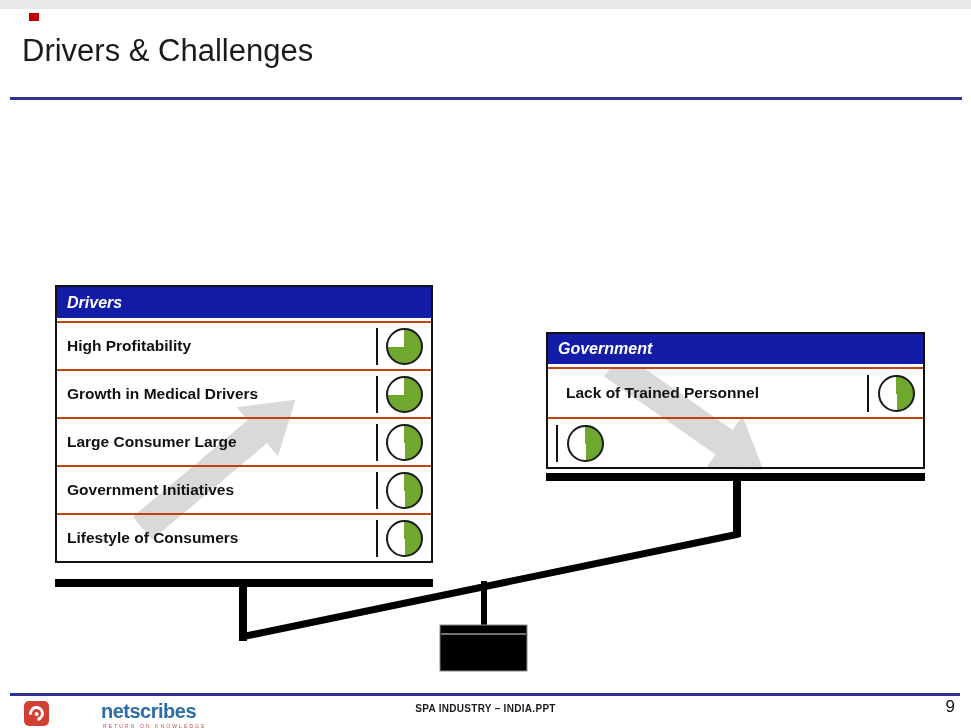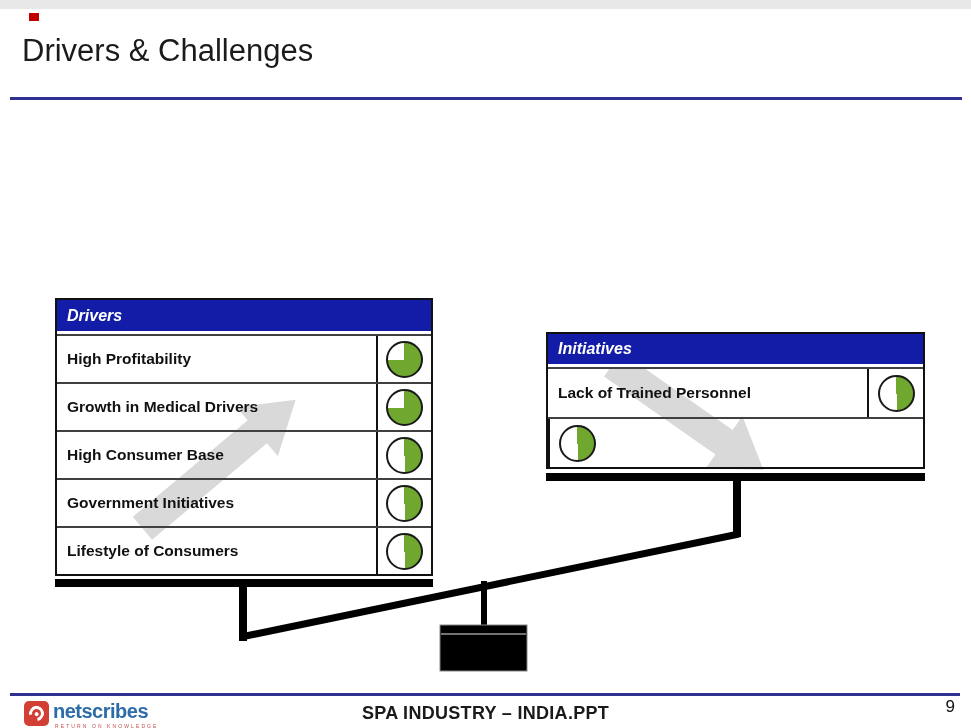--- a/index.html
+++ b/index.html
@@ -9,42 +9,42 @@
   }
   
   .red-square{position:absolute;left:29px;top:4px;width:10px;height:8px;background:var(--accent-red,#C00000);}
   
   .title{position:absolute;left:22px;top:24px;font-size:31px;font-weight:400;color:#1b1b1b;letter-spacing:0;}
   .title-rule{position:absolute;left:10px;top:88px;width:952px;height:3px;background:var(--line-navy,#2E3192);}
   
   .gfx{position:absolute;left:0;top:0;z-index:1;}
   
   .panel{position:absolute;z-index:2;border:2px solid #111;background:transparent;box-sizing:border-box;}
-  .panel-drivers{left:55px;top:289px;width:378px;}
+  .panel-drivers{left:55px;top:276px;width:378px;}
   .panel-challenges{left:546px;top:323px;width:379px;}
   .panel-header{background:var(--header-blue,#131CA6);color:#fff;font-style:italic;font-weight:bold;
     font-size:16px;display:flex;align-items:center;padding-left:10px;border-bottom:3px solid #fff;}
   .panel-drivers .panel-header{height:31px;}
   .panel-challenges .panel-header{height:30px;}
-  .row{display:flex;border-top:2px solid #404040;background:transparent;}
+  .row{display:flex;border-top:2px solid #c2410c;background:transparent;align-items:center;}
   .panel-drivers .row{height:46px;}
-  .panel-challenges .row{height:48px;}
+  .panel-challenges .row{height:48px;padding-left:8px;}
   .row-label{flex:1;display:flex;align-items:center;padding-left:10px;
     font-weight:bold;font-size:15.5px;color:#111;}
   .ball-cell{width:53px;border-left:2px solid #111;display:flex;align-items:center;justify-content:center;}
   .panel-challenges .ball-cell{width:54px;}
   .ball{width:37px;height:37px;border-radius:50%;border:2px solid #1a1a1a;box-sizing:border-box;}
   .ball[data-fill="75"]{background:conic-gradient(var(--ball-green,#70A72E) 0deg 270deg,#ffffff 270deg 360deg);}
   .ball[data-fill="50"]{background:conic-gradient(var(--ball-green,#70A72E) 0deg 180deg,#ffffff 180deg 360deg);}
   
   .footer-rule{position:absolute;left:10px;top:684px;width:950px;height:3px;background:var(--line-navy,#2E3192);}
   .footer-center{position:absolute;left:0;top:694px;width:100%;text-align:center;
-    font-size:18px;font-weight:bold;color:#1a1a1a;letter-spacing:.3px;}
+    font-size:10px;font-weight:bold;color:#1a1a1a;letter-spacing:.3px;}
   .page-number{position:absolute;right:16px;top:688px;font-size:17px;color:#111;}
-  .logo{position:absolute;left:24px;top:692px;display:flex;align-items:flex-start;}
+  .logo{position:absolute;left:24px;top:692px;display:flex;align-items:flex-start;gap:48px;}
   .logo-icon{width:25px;height:25px;border-radius:5px;background:var(--brand-red,#D23F34);
     display:flex;align-items:center;justify-content:center;margin-right:4px;}
   .logo-swirl{width:15px;height:15px;border:3px solid #fff;border-radius:50%;
     border-bottom-color:transparent;transform:rotate(35deg);box-sizing:border-box;position:relative;}
   .logo-swirl::after{content:"";position:absolute;left:2.5px;top:2.5px;width:4px;height:4px;background:#fff;border-radius:50%;}
   .logo-text{display:flex;flex-direction:column;}
   .logo-word{font-size:20px;font-weight:bold;color:var(--brand-blue,#2B6CA9);line-height:20px;letter-spacing:-.5px;}
   .logo-tagline{font-size:5px;letter-spacing:2.1px;color:#C0504D;margin-top:2px;padding-left:2px;}
 </style>
 </head>
@@ -82,41 +82,41 @@
         <div class="ball" data-fill="75"></div>
       </div>
     </div>
     <div class="row">
       <div class="row-label">Growth in Medical Drivers</div>
       <div class="ball-cell">
         <div class="ball" data-fill="75"></div>
       </div>
     </div>
     <div class="row">
-      <div class="row-label">High Consumer Base</div>
+      <div class="row-label">Large Consumer Large</div>
       <div class="ball-cell">
         <div class="ball" data-fill="50"></div>
       </div>
     </div>
     <div class="row">
       <div class="row-label">Government Initiatives</div>
       <div class="ball-cell">
         <div class="ball" data-fill="50"></div>
       </div>
     </div>
     <div class="row">
       <div class="row-label">Lifestyle of Consumers</div>
       <div class="ball-cell">
         <div class="ball" data-fill="50"></div>
       </div>
     </div>
   </div>
 
   <div class="panel panel-challenges">
-    <div class="panel-header">Initiatives</div>
+    <div class="panel-header">Government</div>
     <div class="row">
       <div class="row-label">Lack of Trained Personnel</div>
       <div class="ball-cell">
         <div class="ball" data-fill="50"></div>
       </div>
     </div>
     <div class="row">
       <div class="ball-cell">
         <div class="ball" data-fill="50"></div>
       </div>

